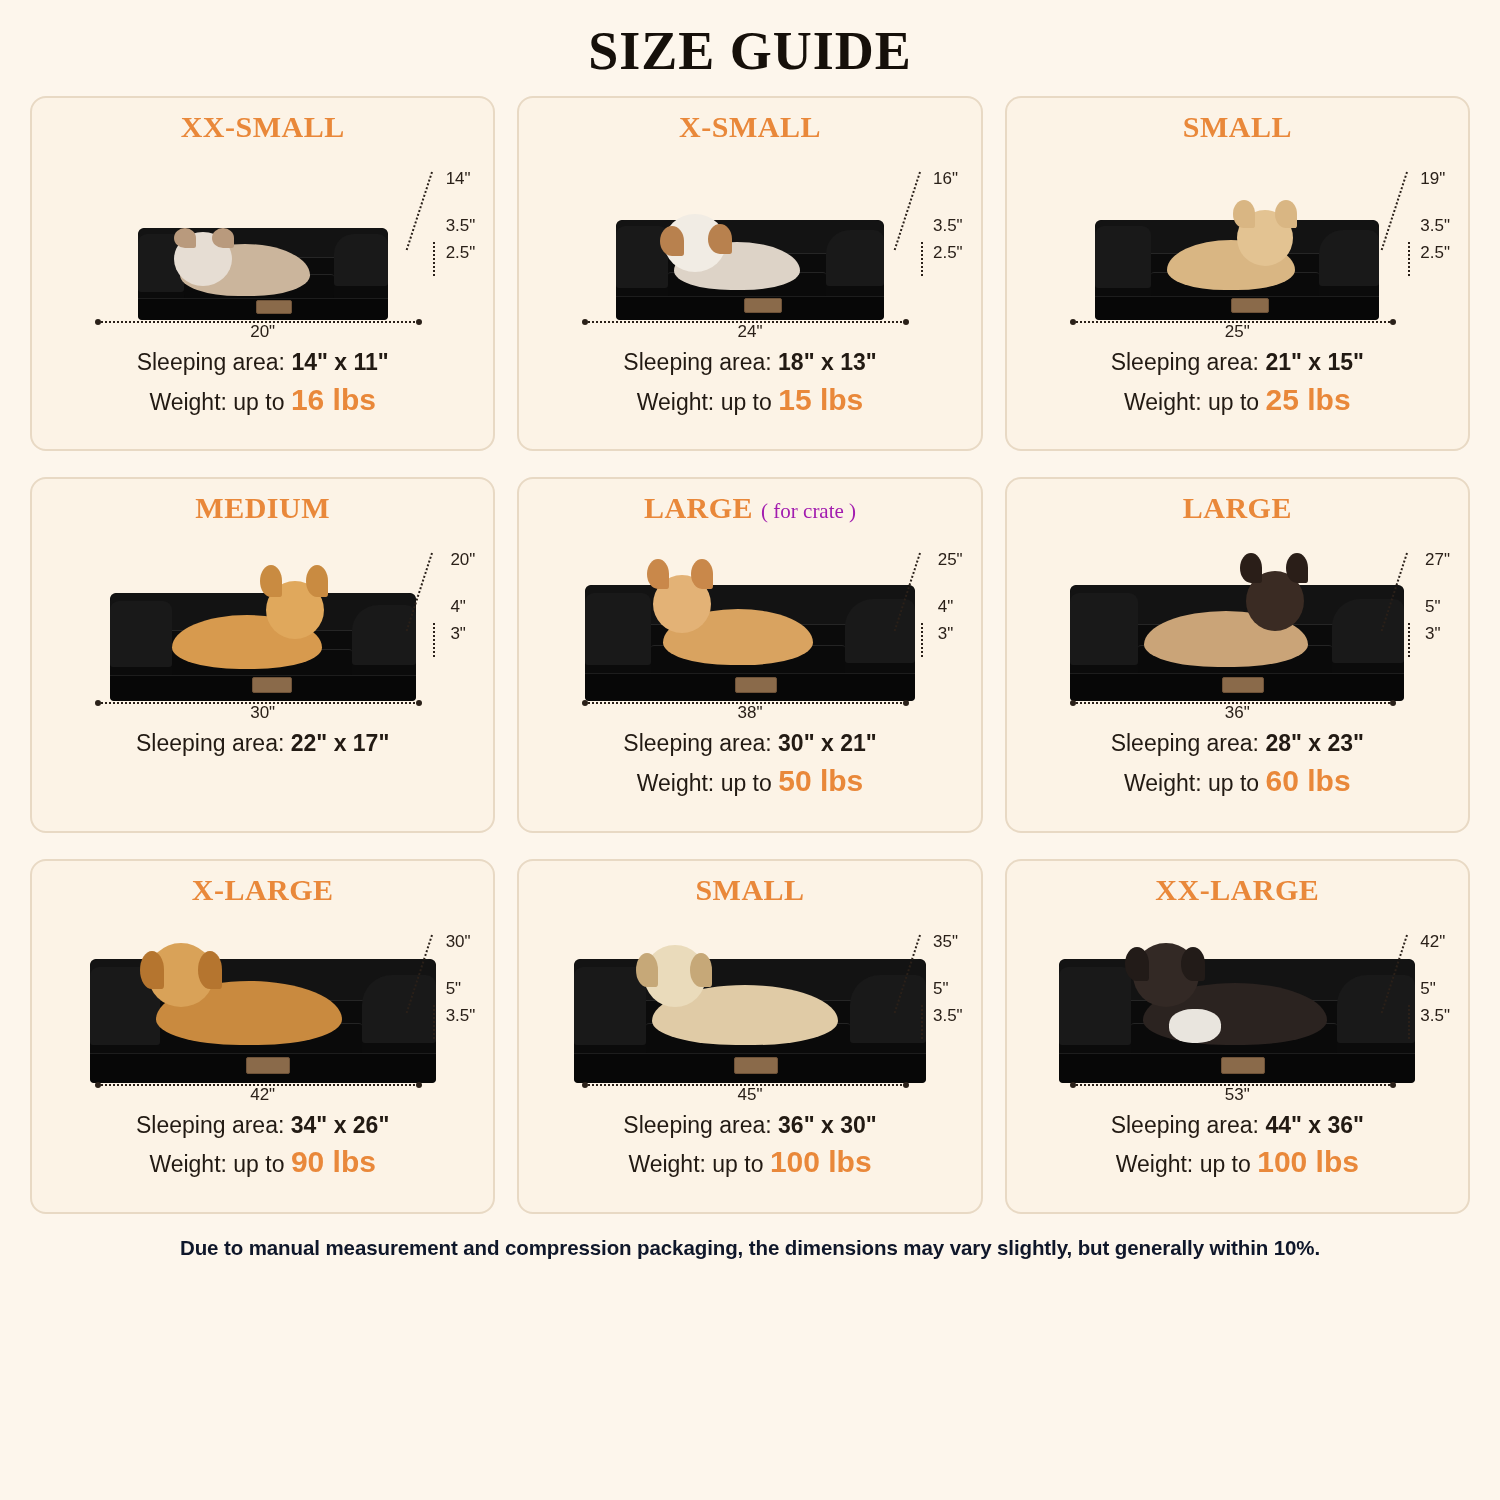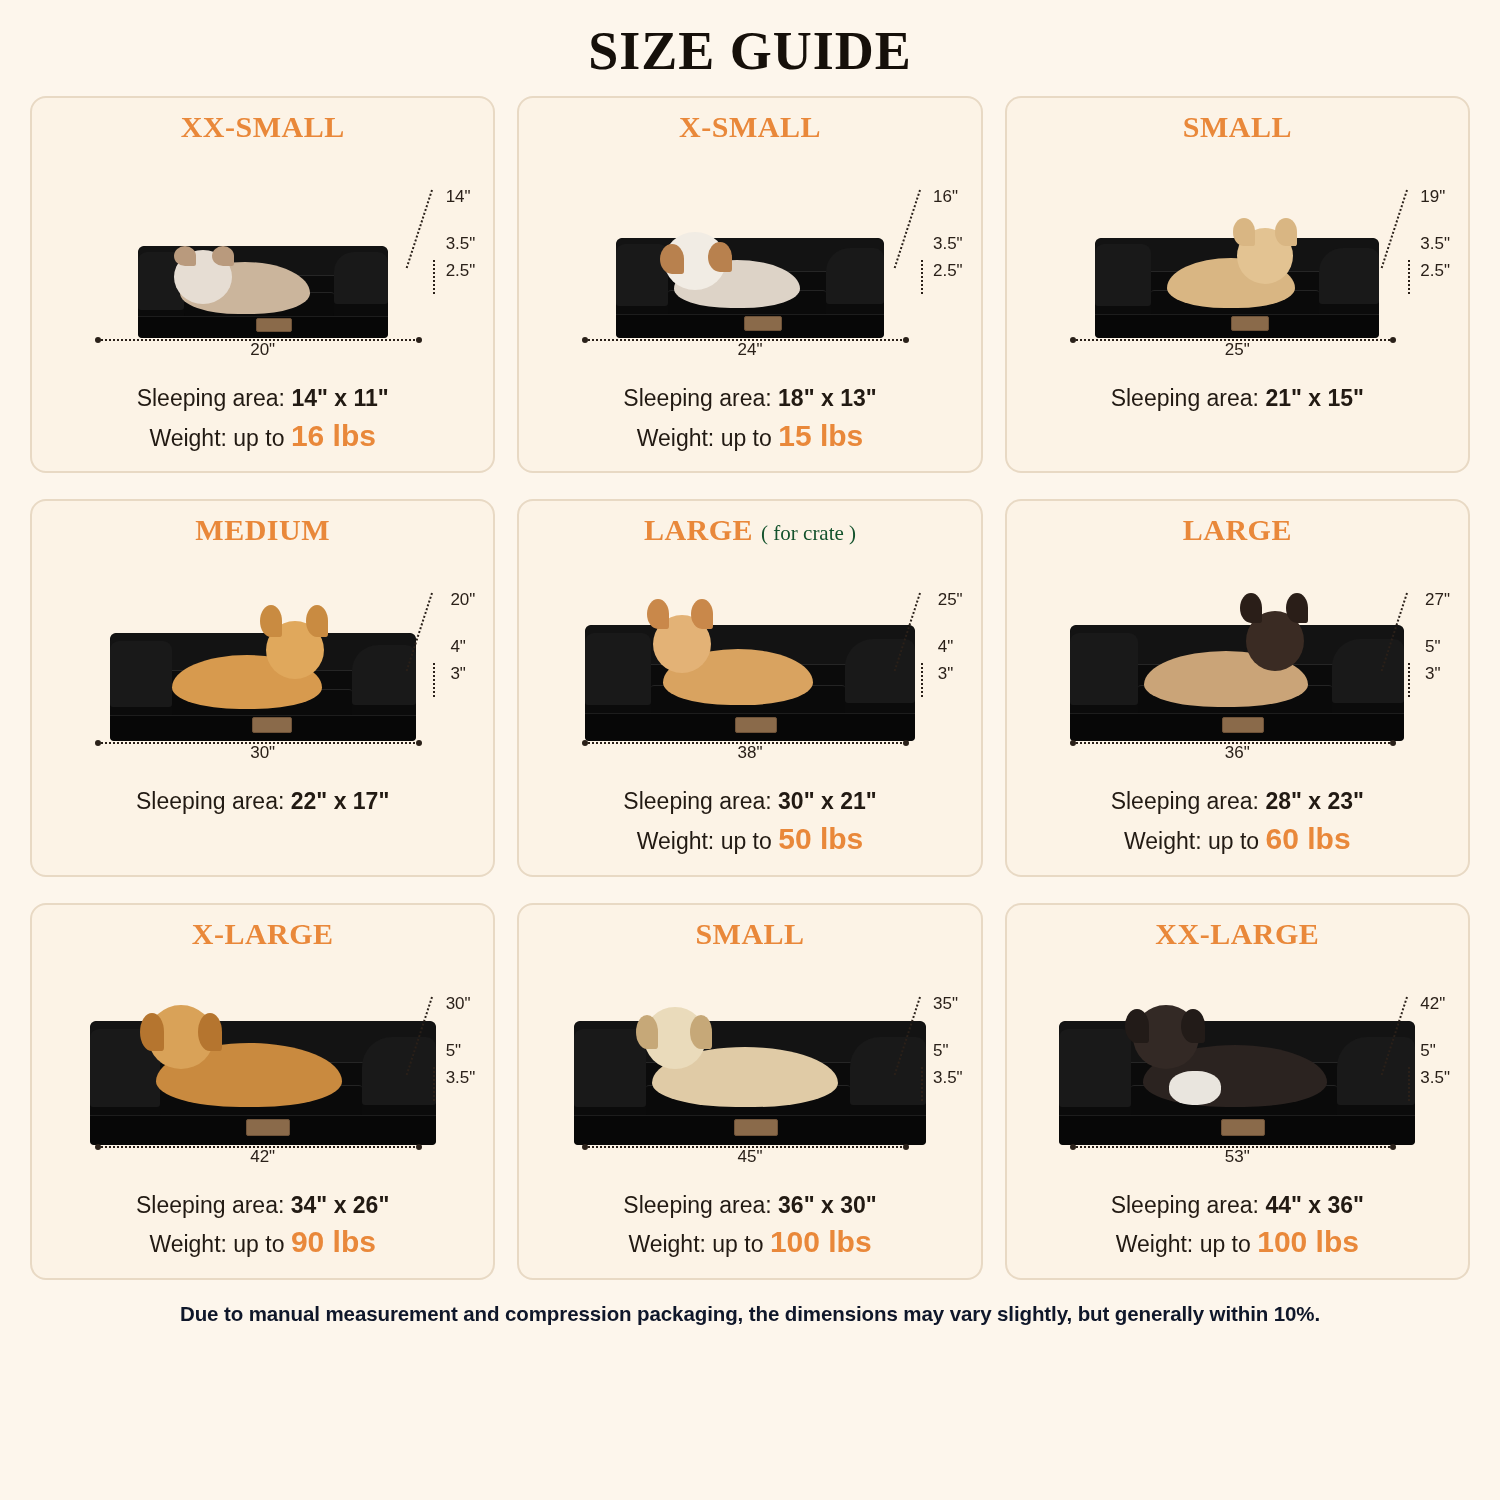--- a/index.html
+++ b/index.html
@@ -36,40 +36,39 @@
   }
   .grid {
     display: grid;
     grid-template-columns: repeat(3, 1fr);
     gap: 26px 22px;
   }
   .card {
     background: #fcf3e6;
     border: 2px solid #e8d9c4;
     border-radius: 16px;
-    padding: 12px 14px 14px 14px;
+    padding: 12px 14px 28px 14px;
     display: flex;
     flex-direction: column;
     align-items: center;
-    gap: 18px;
   }
   .card-title {
     font-family: "Liberation Serif", serif;
     font-size: 30px;
     font-weight: bold;
     color: #e9883a;
     letter-spacing: 0.5px;
     text-align: center;
     margin-bottom: 2px;
     white-space: nowrap;
   }
   .card-title .suffix {
     font-size: 21px;
     font-weight: normal;
-    color: #14532d;
+    color: #a21caf;
     letter-spacing: 0;
   }
   .figure {
     position: relative;
     width: 100%;
     height: 196px;
     margin-bottom: 4px;
   }
   
   .bed {
@@ -306,20 +305,21 @@
         <div class="dim-right">
           <span class="d1">19"</span>
           <span class="d2">3.5"</span>
           <span class="d3">2.5"</span>
         </div>
         <div class="dotline"></div>
         <div class="dim-width">25"</div>
       </div>
       <div class="info">
         <div><span class="lbl">Sleeping area:</span> <span class="val">21" x 15"</span></div>
+        <div><span class="lbl">Weight: up to</span> <span class="weight-val">25 lbs</span></div>
       </div>
     </div>
 
     <div class="card">
       <div class="card-title"><span>MEDIUM</span> <span class="suffix"></span></div>
       <div class="figure">
         <div class="bed" style="width:306px;height:108px;">
           <div class="bed-body" style="width:306px;height:108px;">
             <div class="bolster-back" style="height:38px;"></div>
             <div class="arm left" style="top:8px;width:62px;height:66px;"></div>

